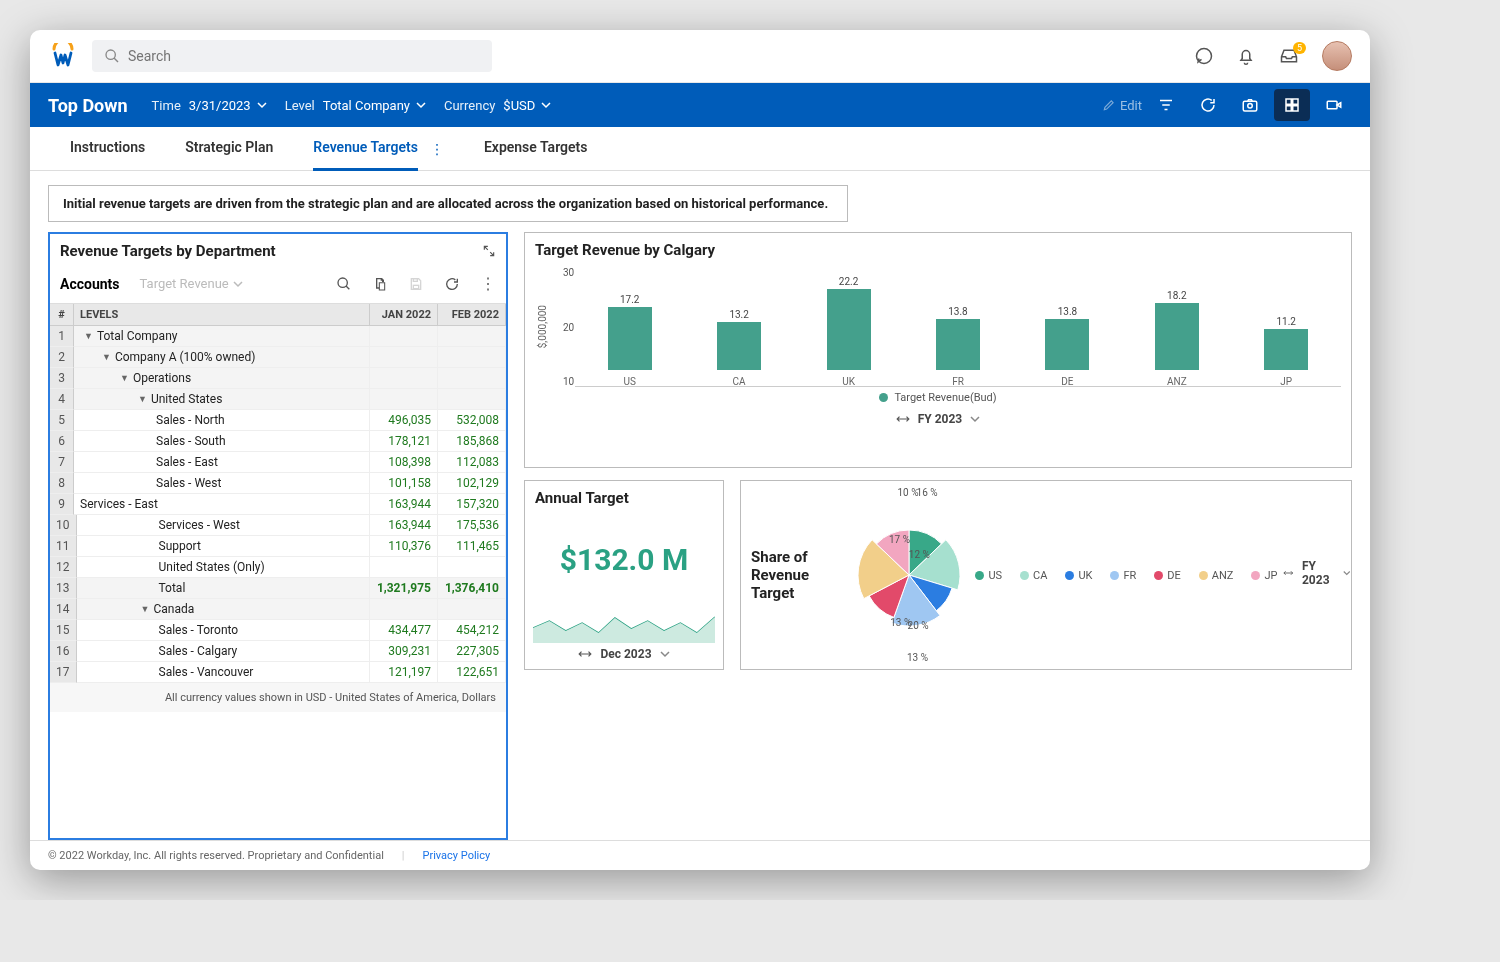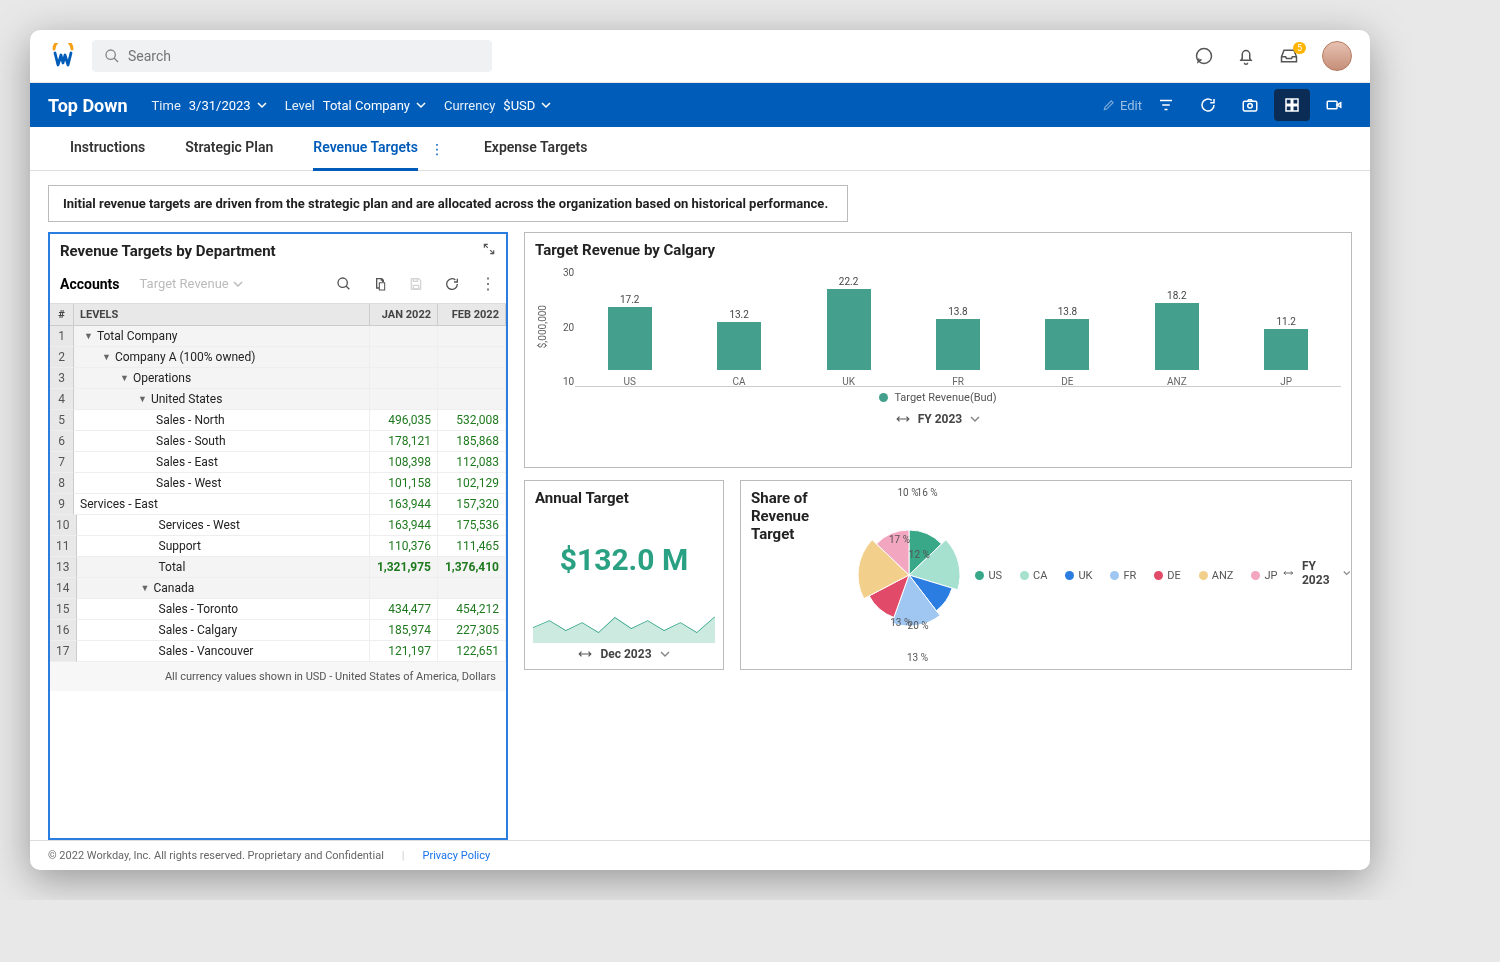--- a/index.html
+++ b/index.html
@@ -25,21 +25,21 @@
   .bluebar .edit{display:flex;align-items:center;gap:4px;opacity:.6;font-size:13px}
   .tabs{display:flex;gap:40px;padding:0 40px;border-bottom:1px solid #ddd;height:44px;align-items:center;font-size:14px;color:#333}
   .tabs .tab{height:44px;display:flex;align-items:center;cursor:pointer;border-bottom:3px solid transparent;color:#333;font-weight:600}
   .tabs .tab.active{color:#005cb9;border-bottom-color:#005cb9}
   .tabs .dots{margin-left:-28px;color:#005cb9;cursor:pointer}
   .banner{margin:14px 18px 10px;border:1px solid #bbb;padding:10px 14px;font-size:13px;color:#222;max-width:800px}
   .banner b, .banner strong{font-weight:700}
   .dash{display:flex;gap:16px;padding:0 18px;flex:1;min-height:0}
   .card{border:1px solid #bbb;background:#fff}
   .card.selected{border:2px solid #2b7de1}
-  .cardhead{display:flex;justify-content:space-between;align-items:flex-start;padding:8px 10px;font-weight:700;font-size:15px;color:#222}
+  .cardhead{display:flex;justify-content:space-between;align-items:center;padding:8px 10px;font-weight:700;font-size:15px;color:#222}
   .left{width:460px;display:flex;flex-direction:column}
   .right{flex:1;display:flex;flex-direction:column;gap:12px}
   .toolbarRow{display:flex;align-items:center;gap:20px;padding:6px 10px 10px;border-bottom:1px solid #ddd}
   .toolbarRow .acc{font-weight:700;font-size:14px}
   .toolbarRow .trsel{color:#bbb;display:flex;align-items:center;gap:4px;font-size:13px}
   .toolbarRow .tic{color:#666;cursor:pointer}
   .colhead{display:flex;background:#e8e8e8;font-size:11px;font-weight:700;color:#444}
   .colhead div{border-right:1px solid #ccc;padding:4px 6px;border-bottom:1px solid #ccc}
   .colhead .cN{flex:0 0 24px;text-align:center}
   .colhead .cL{flex:1}
@@ -317,20 +317,26 @@
             <div class="cL" style="padding-left:82px">Services - West</div>
             <div class="cV">163,944</div>
             <div class="cV">175,536</div>
           </div>
           <div class="trow">
             <div class="cN">11</div>
             <div class="cL" style="padding-left:82px">Support</div>
             <div class="cV">110,376</div>
             <div class="cV">111,465</div>
           </div>
+          <div class="trow">
+            <div class="cN">12</div>
+            <div class="cL" style="padding-left:82px">United States (Only)</div>
+            <div class="cV"></div>
+            <div class="cV"></div>
+          </div>
           <div class="trow bold shade">
             <div class="cN">13</div>
             <div class="cL" style="padding-left:82px">Total</div>
             <div class="cV">1,321,975</div>
             <div class="cV">1,376,410</div>
           </div>
           <div class="trow shade">
             <div class="cN">14</div>
             <div class="cL" style="padding-left:64px"><span class="caret">▼</span>Canada</div>
             <div class="cV"></div>
@@ -338,21 +344,21 @@
           </div>
           <div class="trow">
             <div class="cN">15</div>
             <div class="cL" style="padding-left:82px">Sales - Toronto</div>
             <div class="cV">434,477</div>
             <div class="cV">454,212</div>
           </div>
           <div class="trow">
             <div class="cN">16</div>
             <div class="cL" style="padding-left:82px">Sales - Calgary</div>
-            <div class="cV">185,974</div>
+            <div class="cV">309,231</div>
             <div class="cV">227,305</div>
           </div>
           <div class="trow">
             <div class="cN">17</div>
             <div class="cL" style="padding-left:82px">Sales - Vancouver</div>
             <div class="cV">121,197</div>
             <div class="cV">122,651</div>
           </div>
         </div>
       <div class="tfoot">All currency values shown in USD - United States of America, Dollars</div>

